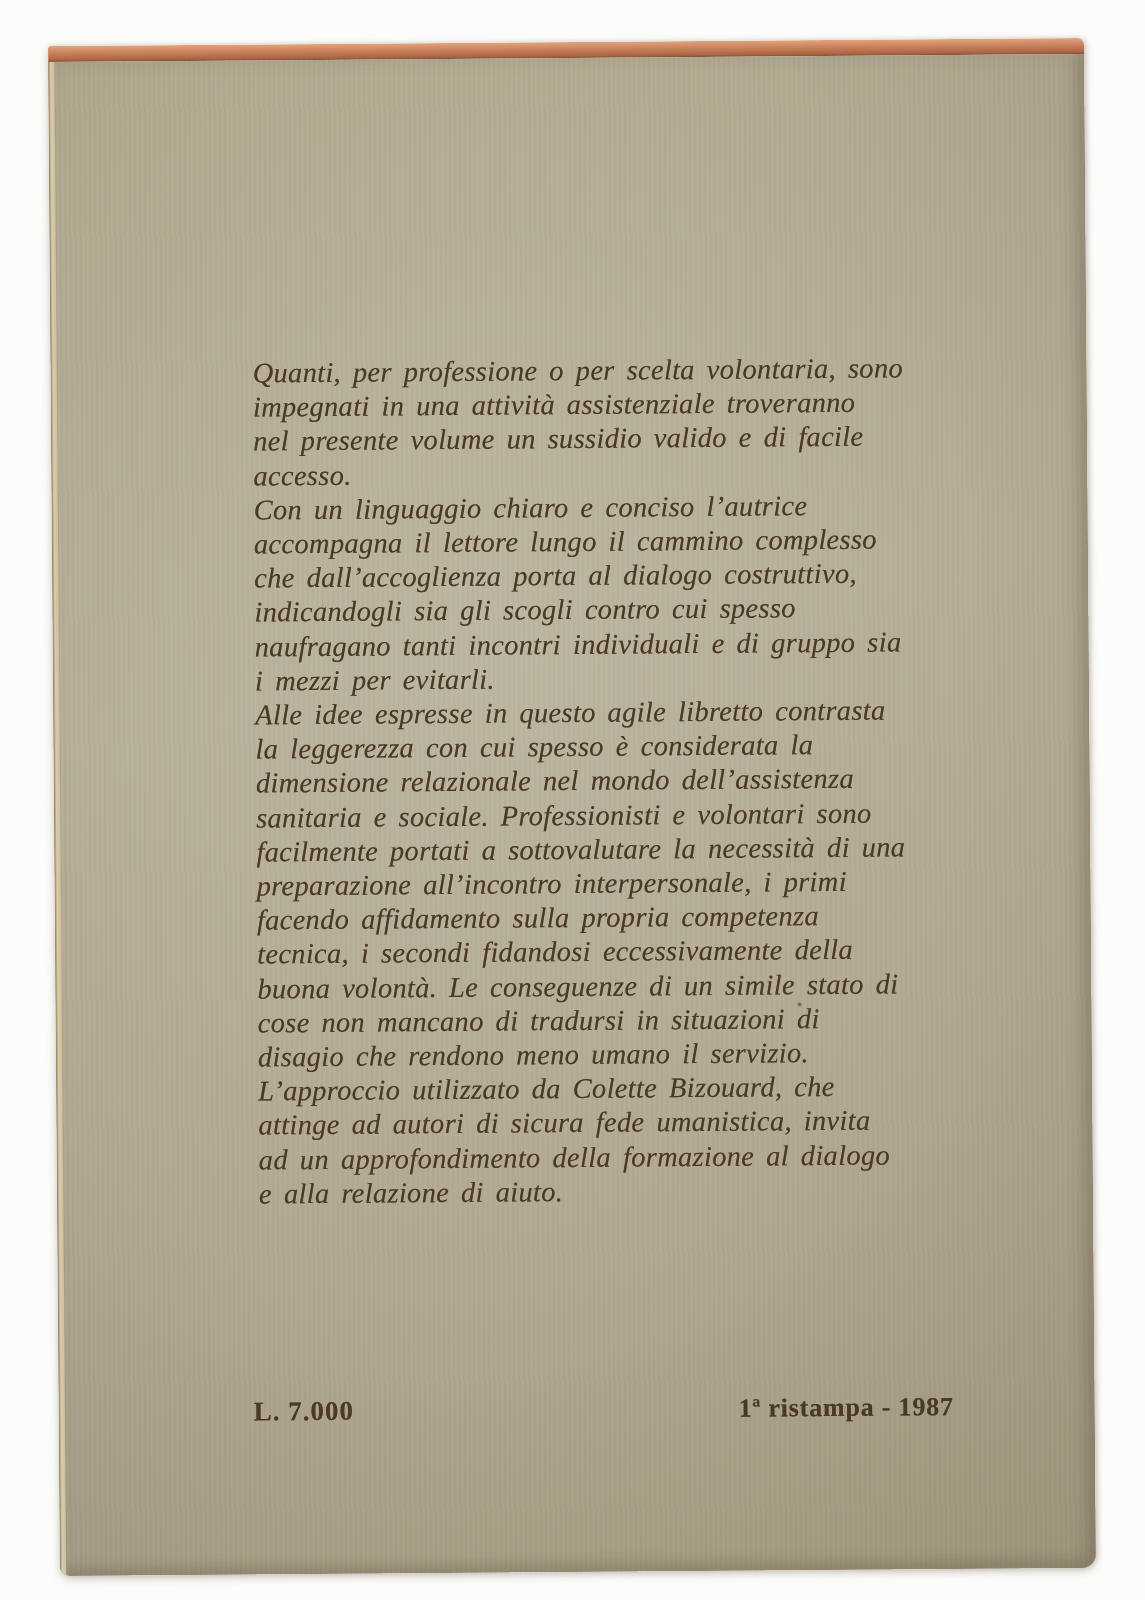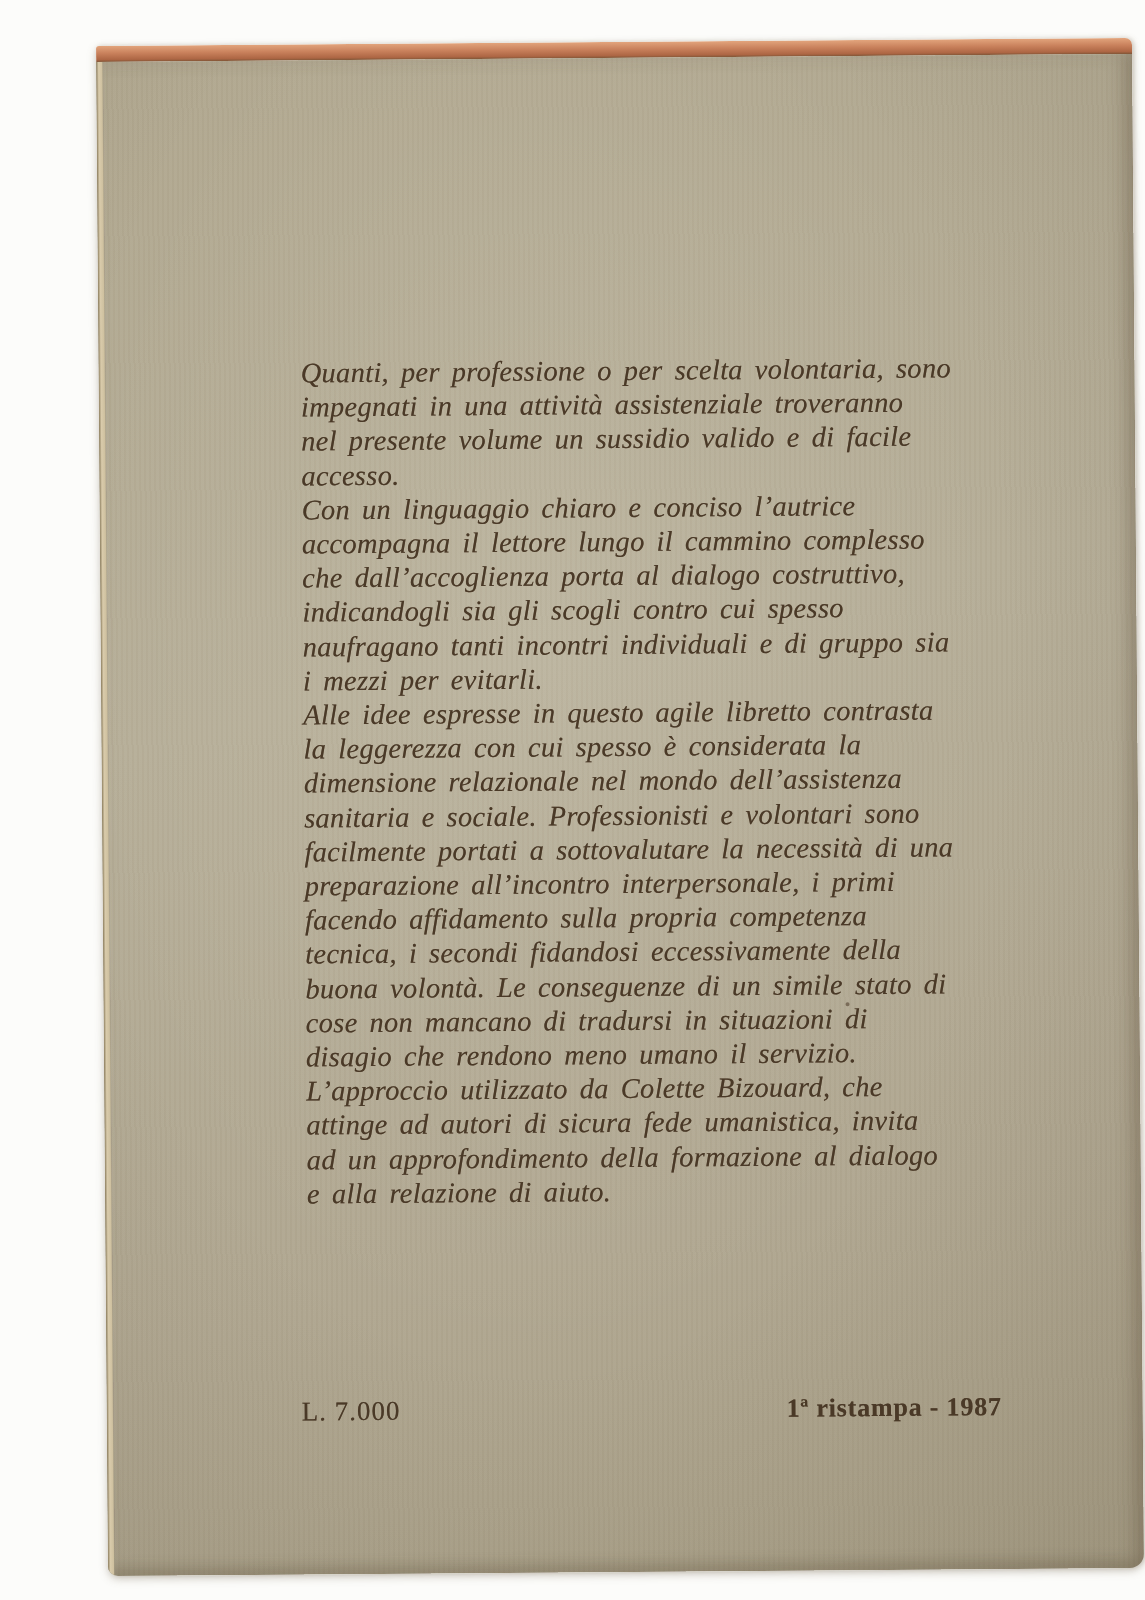--- a/index.html
+++ b/index.html
@@ -9,21 +9,20 @@
     height: 1600px;
     overflow: hidden;
     background: #fcfcfa;
     font-family: "Liberation Serif", serif;
   }
   .photo {
     position: relative;
     width: 939px;
     height: 1600px;
     background: var(--photo-bg, #fcfcfa);
-    margin-left: 48px;
   }
   .book {
     position: absolute;
     left: 54px;
     top: 42px;
     width: 1036px;
     height: 1530px;
     transform: rotate(-0.45deg);
     transform-origin: 50% 50%;
     border-radius: 3px 7px 14px 10px;
@@ -79,21 +78,21 @@
     position: absolute;
     left: 195px;
     top: 1336px;
     width: 700px;
     display: flex;
     justify-content: space-between;
     align-items: baseline;
     color: var(--ink, #4a3927);
   }
   .price {
-    font-weight: normal;
+    font-weight: bold;
     font-size: 27px;
     letter-spacing: 1px;
     text-shadow: 0 0 0.5px rgba(74,57,39,0.6);
   }
   .edition {
     font-weight: bold;
     font-size: 26px;
     letter-spacing: 0.8px;
     text-shadow: 0 0 0.5px rgba(74,57,39,0.6);
   }

